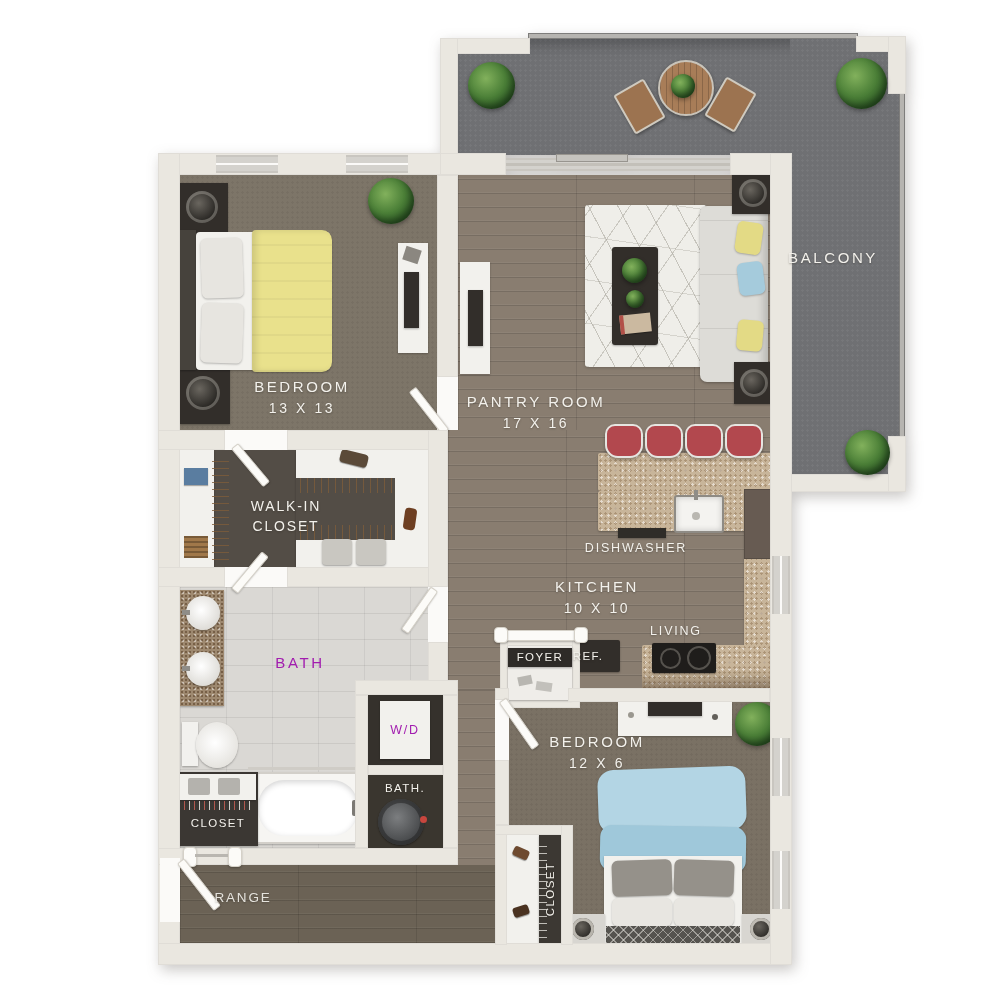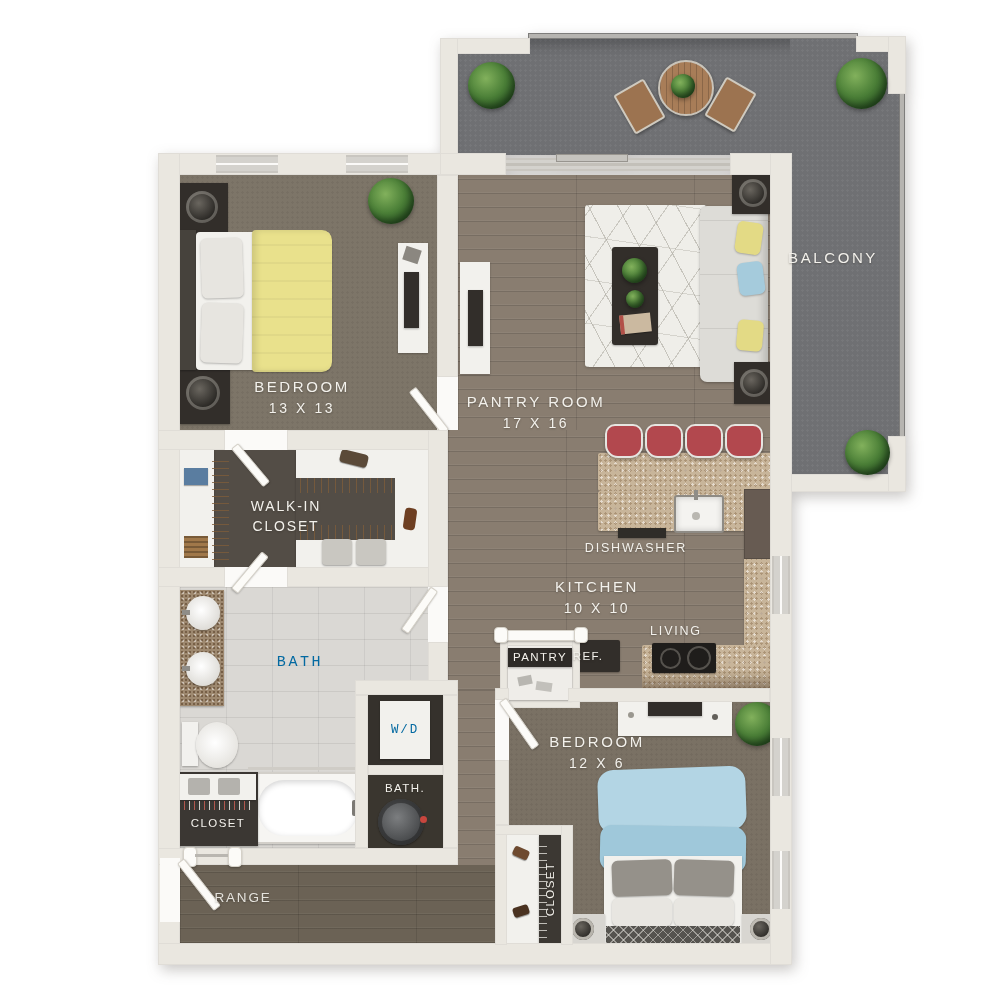--- a/index.html
+++ b/index.html
@@ -32,21 +32,21 @@
     background-image:radial-gradient(rgba(70,45,22,0.45) 1px, transparent 1.2px),radial-gradient(rgba(255,255,255,0.45) 1px, transparent 1.2px);
     background-size:4px 4px,6px 6px;box-shadow:0 1px 2px rgba(0,0,0,0.3);}
   .whitef{position:absolute;background:#f2f1ed;box-shadow:0 1px 2px rgba(0,0,0,0.25);}
   .darkbox{position:absolute;background:#322e2a;box-shadow:0 1px 2px rgba(0,0,0,0.3);}
 
   .lbl{position:absolute;color:#f3f1ec;font-size:15px;letter-spacing:2.6px;white-space:nowrap;
        transform:translate(-50%,-50%);text-shadow:0 1px 2px rgba(40,36,30,0.35);}
   .lbl.dim{font-size:14px;}
   .lbl.sm{font-size:12.5px;letter-spacing:1.8px;}
   .lbl.xs{font-size:11.5px;letter-spacing:1.4px;}
-  .lbl.dk{color:#0369a1;text-shadow:none;font-family:Liberation Mono, monospace;}
+  .lbl.dk{color:#a21caf;text-shadow:none;}
   .lbl.v{transform:translate(-50%,-50%) rotate(-90deg);}
 
   .door{position:absolute;background:#fcfbf8;border:1px solid #d5d1c8;border-radius:2px;box-shadow:0 1px 2px rgba(0,0,0,0.25);}
   .win-h{position:absolute;background:#fbfaf8;box-shadow:inset 0 2px 0 #c9c6c0, inset 0 -2px 0 #c9c6c0, inset 0 8px 0 rgba(180,177,170,0.55), inset 0 -8px 0 rgba(180,177,170,0.55);}
   .win-v{position:absolute;background:#fbfaf8;box-shadow:inset 2px 0 0 #c9c6c0, inset -2px 0 0 #c9c6c0, inset 8px 0 0 rgba(180,177,170,0.55), inset -8px 0 0 rgba(180,177,170,0.55);}
   .rail{position:absolute;background:#b6b4b0;box-shadow:inset 0 0 0 1px rgba(70,70,70,0.5);}
 
   .plant{position:absolute;border-radius:50%;
     background:radial-gradient(circle at 38% 35%, #82b15c, #4c8038 45%, #2f5d26 72%, #234a1c);
     box-shadow:0 2px 4px rgba(0,0,0,0.35), inset -3px -4px 6px rgba(0,0,0,0.35);}
@@ -282,21 +282,21 @@
   <div class="lbl dim" style="left:536px;top:423px;">17 X 16</div>
   <div class="lbl" style="left:833px;top:257px;">BALCONY</div>
   <div class="lbl sm" style="left:286px;top:506px;font-size:14px;">WALK-IN</div>
   <div class="lbl sm" style="left:286px;top:526px;font-size:14px;">CLOSET</div>
   <div class="lbl dk" style="left:300px;top:662px;">BATH</div>
   <div class="lbl sm" style="left:636px;top:548px;">DISHWASHER</div>
   <div class="lbl" style="left:597px;top:586px;">KITCHEN</div>
   <div class="lbl dim" style="left:597px;top:608px;">10 X 10</div>
   <div class="lbl sm" style="left:676px;top:631px;">LIVING</div>
   <div class="lbl xs" style="left:588px;top:656px;">REF.</div>
-  <div class="lbl xs" style="left:540px;top:657px;">PANTRY</div>
+  <div class="lbl xs" style="left:540px;top:657px;">FOYER</div>
   <div class="lbl dk sm" style="left:405px;top:730px;">W/D</div>
   <div class="lbl xs" style="left:405px;top:788px;">BATH.</div>
   <div class="lbl xs" style="left:218px;top:823px;">CLOSET</div>
   <div class="lbl" style="left:597px;top:741px;">BEDROOM</div>
   <div class="lbl dim" style="left:597px;top:763px;">12 X 6</div>
   <div class="lbl v xs" style="left:550px;top:889px;">CLOSET</div>
   <div class="lbl sm" style="left:243px;top:897px;font-size:13.5px;opacity:0.9;">RANGE</div>
 
 </div>
 </div>

